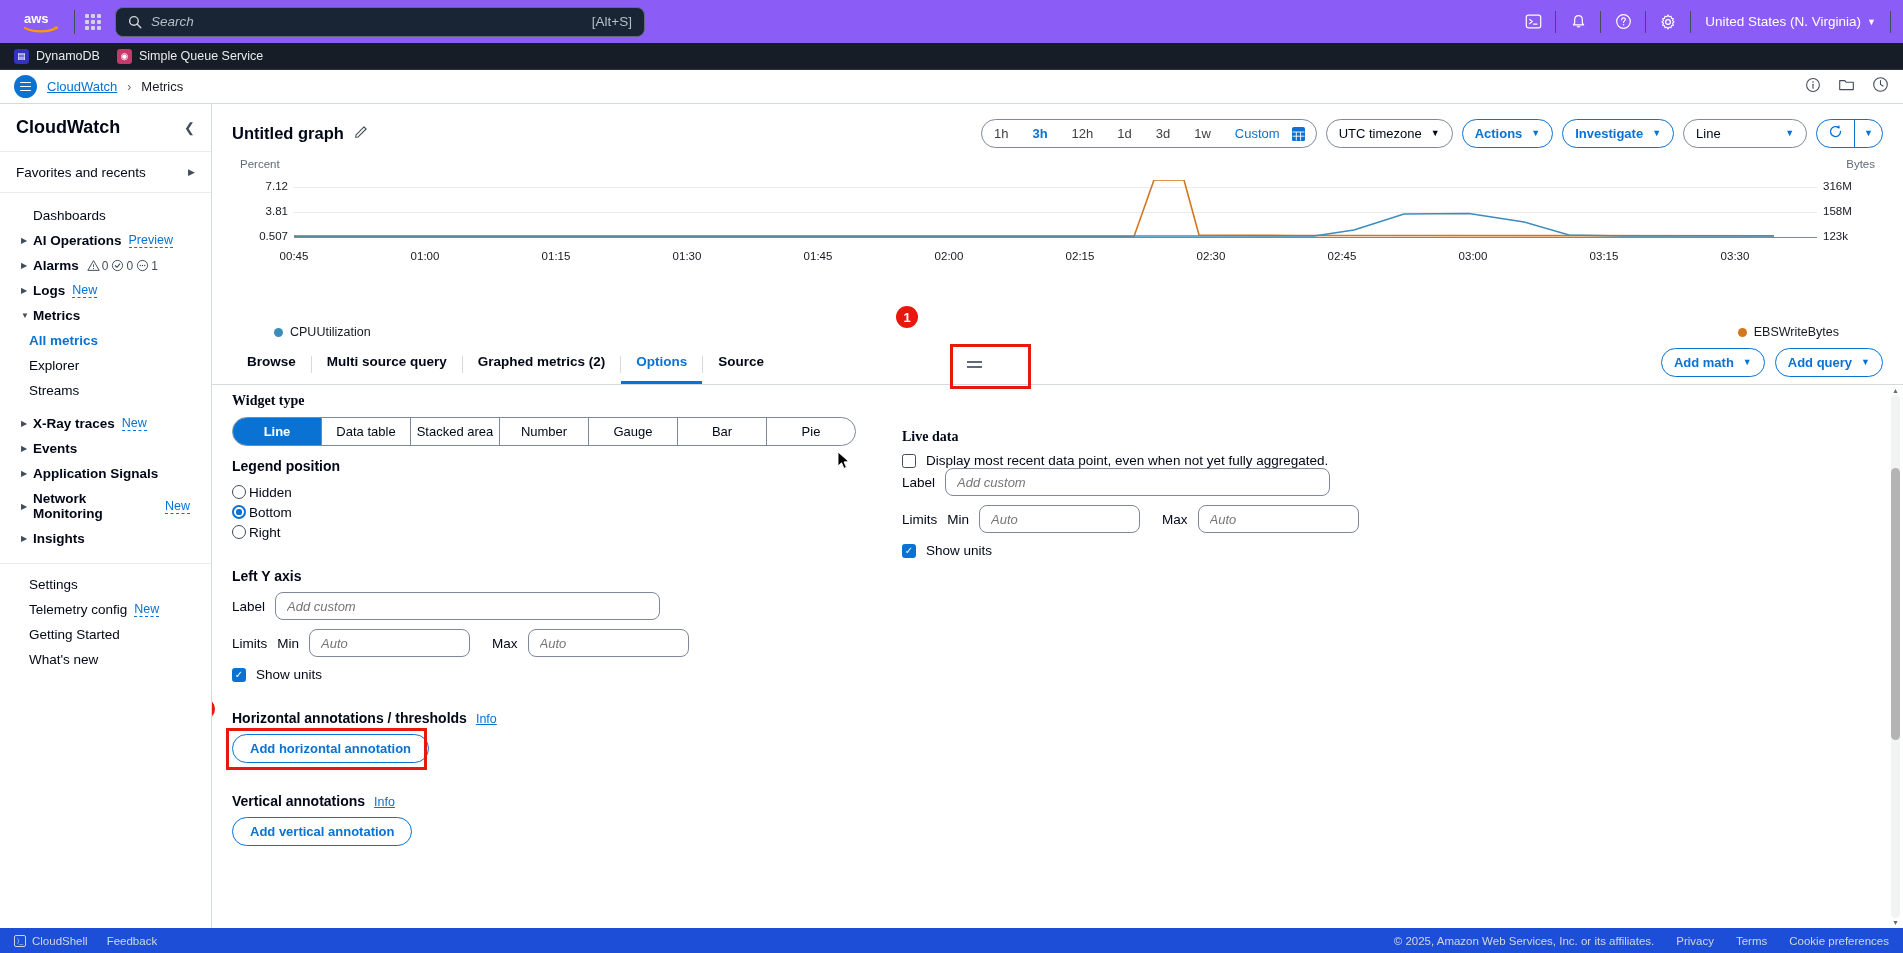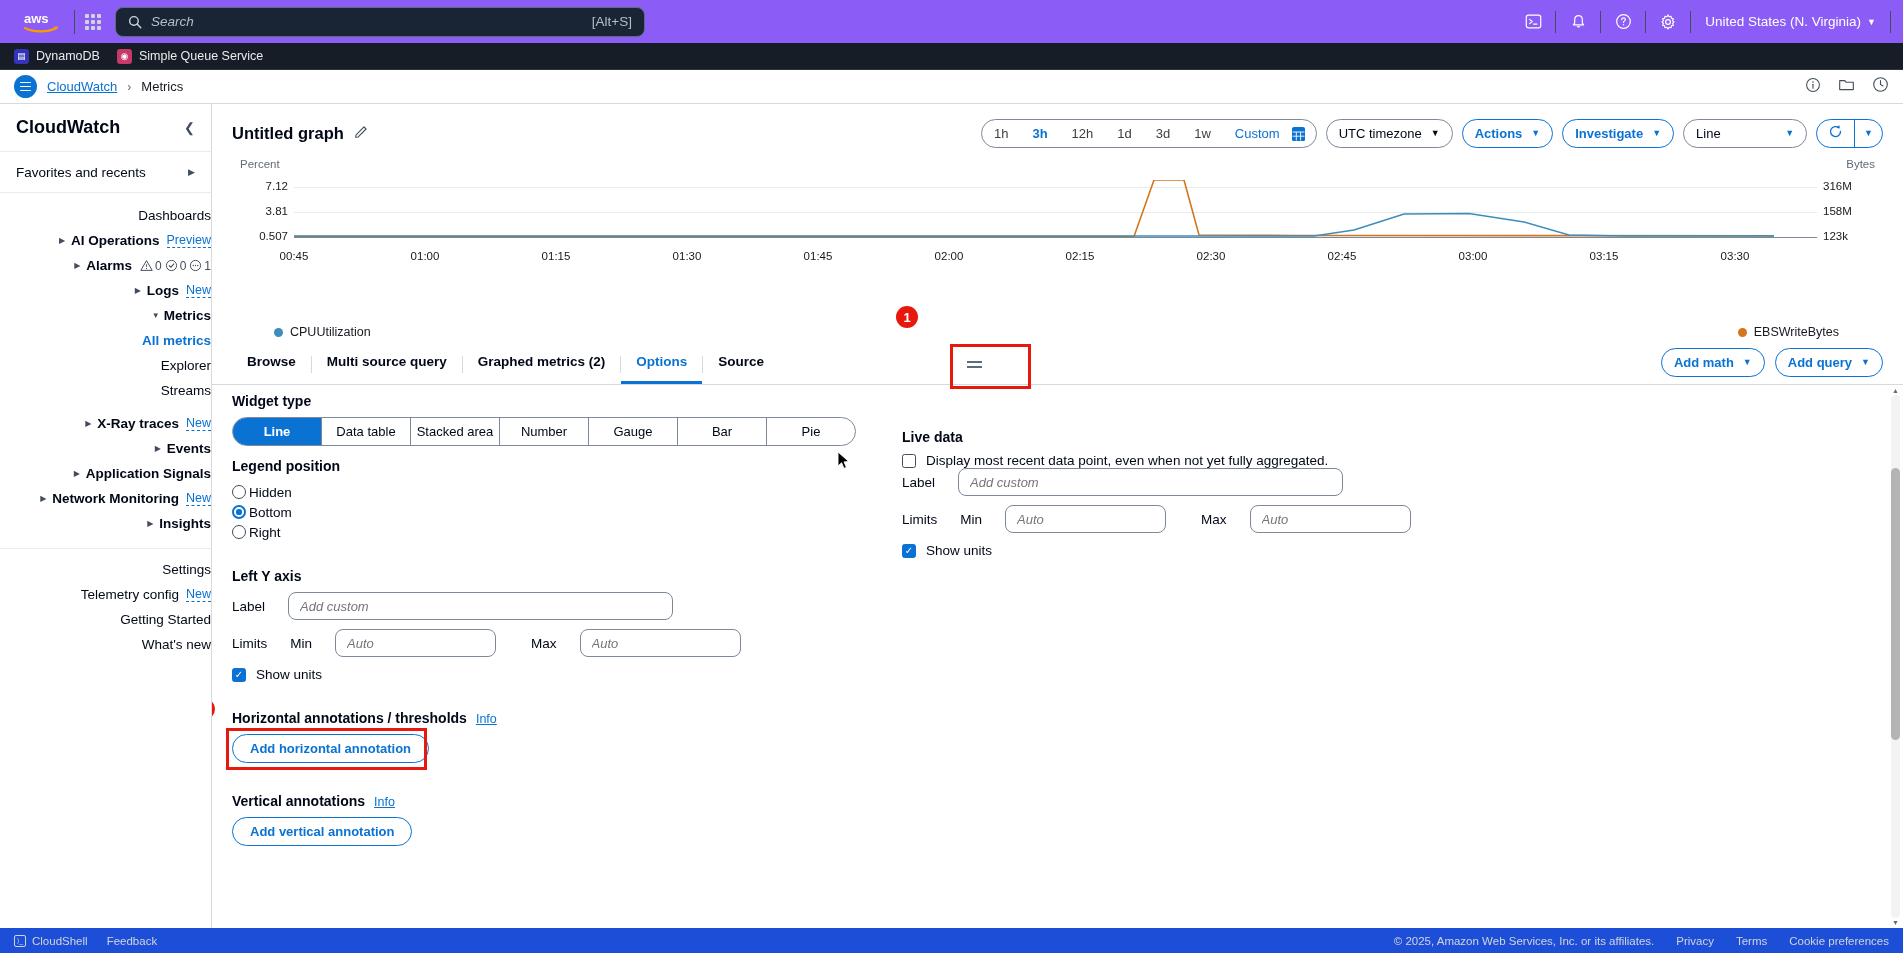--- a/index.html
+++ b/index.html
@@ -67,21 +67,21 @@
     width: 212px; flex: 0 0 212px; background: #fff; border-right: 1px solid #d5dbdb;
     display: flex; flex-direction: column; position: relative; overflow: hidden;
   }
   .sb-title-row { height: 47px; display: flex; align-items: center; padding: 0 16px; }
   .sb-title { font-size: 18px; font-weight: bold; color: #000716; }
   .sb-collapse { margin-left: auto; color: #414d5c; font-size: 13px; }
   .sb-hr { height: 1px; background: #e9ebed; margin: 0; }
   .sb-fav { height: 40px; display: flex; align-items: center; padding: 0 16px; font-size: 13.5px; color: #000716; }
   .sb-fav .arr { margin-left: auto; font-size: 9px; color: #414d5c; }
   .sb-list { padding: 10px 0 6px 0; }
-  .sb-row { display: flex; align-items: center; padding: 5px 0; font-size: 13.5px; min-height: 25px; justify-content: flex-end; }
+  .sb-row { display: flex; align-items: center; padding: 5px 21px; font-size: 13.5px; min-height: 25px; }
   .sb-row.sub { padding-left: 29px; }
   .tri { width: 12px; font-size: 8px; color: #414d5c; flex: 0 0 12px; }
   .sb-lbl { color: #000716; }
   .sb-lbl.bold { font-weight: bold; }
   .sb-lbl.link { color: #0972d3; font-weight: bold; }
   .sb-lbl.plain { color: #000716; font-weight: normal; }
   .badge-new, .badge-preview {
     color: #0972d3; font-size: 12.5px; margin-left: 7px; border-bottom: 1px dashed #0972d3;
   }
   .alarm-counts { display: flex; align-items: center; gap: 3px; margin-left: 8px; font-size: 12px; color: #414d5c; }
@@ -146,39 +146,39 @@
   .grip { margin-left: 188px; align-self: center; display: flex; flex-direction: column; gap: 3px; }
   .grip i { display: block; width: 15px; height: 2px; background: #5f6b7a; }
   .tabs-right { margin-left: auto; display: flex; gap: 10px; align-self: center; padding-bottom: 4px; }
 
   
   .panel { flex: 1; overflow: hidden; position: relative; padding: 0 20px; }
   .panel-inner { display: flex; gap: 0; padding-top: 6px; }
   .col-l { width: 660px; flex: 0 0 660px; }
   .col-r { flex: 1; padding-left: 10px; }
   .sec-title { font-size: 14px; font-weight: bold; color: #000716; margin: 12px 0 8px 0; }
-  .sec-title.first { margin-top: 2px; }
+  .sec-title.first { margin-top: 2px; font-family: Liberation Serif, serif; }
   .info-link { color: #0972d3; font-size: 12.5px; font-weight: normal; margin-left: 9px; text-decoration: underline; }
 
   .wtype { display: flex; height: 29px; border: 1px solid #7d8998; border-radius: 15px; overflow: hidden; width: 624px; }
   .wtype .w { flex: 1; text-align: center; font-size: 13px; line-height: 27px; color: #000716; border-right: 1px solid #7d8998; }
   .wtype .w:last-child { border-right: none; }
   .wtype .w.active { background: #0972d3; color: #fff; font-weight: bold; }
 
   .radio-row { display: flex; align-items: center; gap: 3px; height: 20px; margin-bottom: 0px; }
   .radio { width: 14px; height: 14px; border: 1.6px solid #414d5c; border-radius: 50%; position: relative; flex: 0 0 14px; }
   .radio.on { border-color: #0972d3; border-width: 2px; }
   .radio.on::after { content: ""; position: absolute; inset: 2.4px; border-radius: 50%; background: #0972d3; }
   .radio-lbl { font-size: 13.5px; color: #000716; }
 
   .chk-row { display: flex; align-items: center; gap: 10px; margin-top: 10px; }
   .chk { width: 14px; height: 14px; border: 1.6px solid #414d5c; border-radius: 2.5px; flex: 0 0 14px; }
   .chk.on { background: #0972d3; border-color: #0972d3; display: flex; align-items: center; justify-content: center; color: #fff; font-size: 10px; }
 
-  .fld-row { display: flex; align-items: center; gap: 23px; margin-bottom: 9px; }
+  .fld-row { display: flex; align-items: center; gap: 10px; margin-bottom: 9px; }
   .fld-lbl { font-size: 13.5px; color: #000716; }
   .inp {
     height: 28px; border: 1px solid #7d8998; border-radius: 8px; padding: 0 11px;
     font-size: 13px; color: #5f6b7a; font-style: italic; line-height: 26px; background: #fff;
   }
   .inp.label-inp { width: 385px; }
   .inp.lim-inp { width: 161px; }
 
   .btn-out {
     display: inline-flex; align-items: center; justify-content: center; height: 29px; padding: 0 17px;

